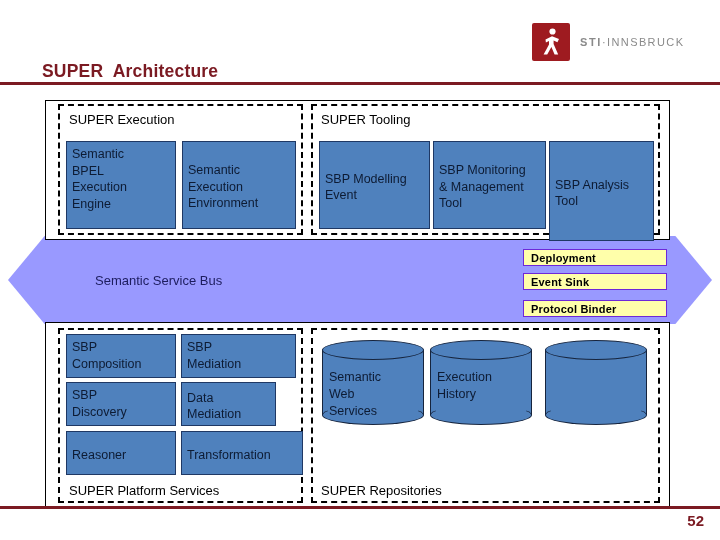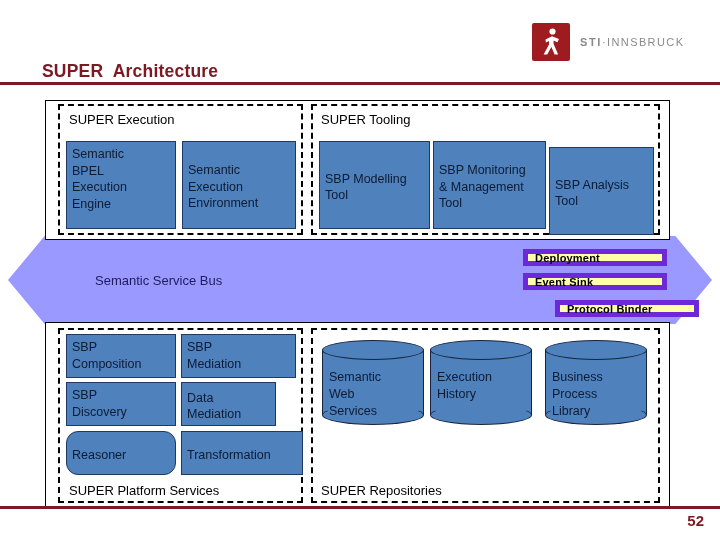--- a/index.html
+++ b/index.html
@@ -96,33 +96,33 @@
     font-size: 13px;
     color: #1d1d5e;
     white-space: nowrap;
   }
   .bus-chip {
     position: absolute;
     left: 523px;
     width: 144px;
     height: 17px;
     background: #FFFFAA;
-    border: 5px solid #6d28d9;
+    border: 1px solid #6d28d9;
     color: #000000;
     font-size: 11px;
     font-weight: bold;
     display: flex;
     align-items: center;
     padding-left: 7px;
     box-sizing: border-box;
     letter-spacing: 0.2px;
   }
   #chip-deployment { top: 249px; }
   #chip-event-sink { top: 273px; }
-  #chip-protocol-binder { top: 300px; margin-left: 32px; }
+  #chip-protocol-binder { top: 300px; }
 
   
   .outer-panel {
     position: absolute;
     background: #ffffff;
     border: 1.5px solid #000000;
     box-sizing: border-box;
   }
   #panel-top    { left: 45px; top: 100px; width: 625px; height: 140px; }
   #panel-bottom { left: 45px; top: 322px; width: 625px; height: 186px; }
@@ -166,28 +166,28 @@
   }
   .comp-box.mid   { display: flex; align-items: center; }
   .comp-box.mid > span { white-space: pre-line; display: block; }
 
   
   #box-sbpel  { left: 66px;  top: 141px; width: 110px; height: 88px; }
   #box-see    { left: 182px; top: 141px; width: 114px; height: 88px; }
   
   #box-modelling  { left: 319px; top: 141px; width: 111px; height: 88px; }
   #box-monitoring { left: 433px; top: 141px; width: 113px; height: 88px; }
-  #box-analysis   { left: 549px; top: 147px; width: 105px; height: 88px; }
+  #box-analysis   { left: 549px; top: 141px; width: 105px; height: 100px; }
 
   
   #box-composition    { left: 66px;  top: 334px; width: 110px; height: 44px; }
   #box-sbpmediation   { left: 181px; top: 334px; width: 115px; height: 44px; }
   #box-discovery      { left: 66px;  top: 382px; width: 110px; height: 44px; }
   #box-datamediation  { left: 181px; top: 382px; width: 95px; height: 44px; }
-  #box-reasoner       { left: 66px;  top: 431px; width: 110px; height: 44px; border-radius: 12px; }
+  #box-reasoner       { left: 66px;  top: 431px; width: 110px; height: 44px; }
   #box-transformation { left: 181px; top: 431px; width: 122px; height: 44px; }
 
   
   .cylinder {
     position: absolute;
     width: 102px;
     height: 85px;
   }
   .cylinder .cyl-body {
     position: absolute;
@@ -256,21 +256,21 @@
 Execution
 Engine</div>
 <div class="comp-box mid" id="box-see"><span>Semantic
 Execution
 Environment</span></div>
 
 <div class="group-box" id="group-tooling"></div>
 <div class="group-label" id="label-tooling">SUPER Tooling</div>
 
 <div class="comp-box mid" id="box-modelling"><span>SBP Modelling
-Tool</span></div>
+Event</span></div>
 <div class="comp-box mid" id="box-monitoring"><span>SBP Monitoring
 &amp; Management
 Tool</span></div>
 <div class="comp-box mid" id="box-analysis"><span>SBP Analysis
 Tool</span></div>
 
 <div id="service-bus-label">Semantic Service Bus</div>
 <div class="bus-chip" id="chip-deployment">Deployment</div>
 <div class="bus-chip" id="chip-event-sink">Event Sink</div>
 <div class="bus-chip" id="chip-protocol-binder">Protocol Binder</div>
@@ -307,19 +307,16 @@
   <div class="cyl-bottom"></div>
   <div class="cyl-top"></div>
   <div class="cyl-label">Execution
 History</div>
 </div>
 
 <div class="cylinder" id="cyl-bpl">
   <div class="cyl-body"></div>
   <div class="cyl-bottom"></div>
   <div class="cyl-top"></div>
-  <div class="cyl-label">Business
-Process
-Library</div>
 </div>
 
 <div id="footer-rule"></div>
 <div id="page-number">52</div>
 
 </body></html>

